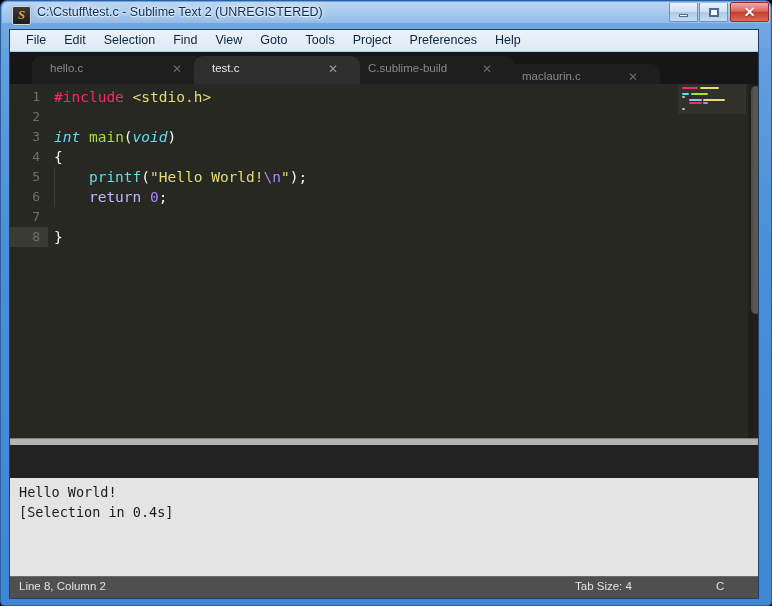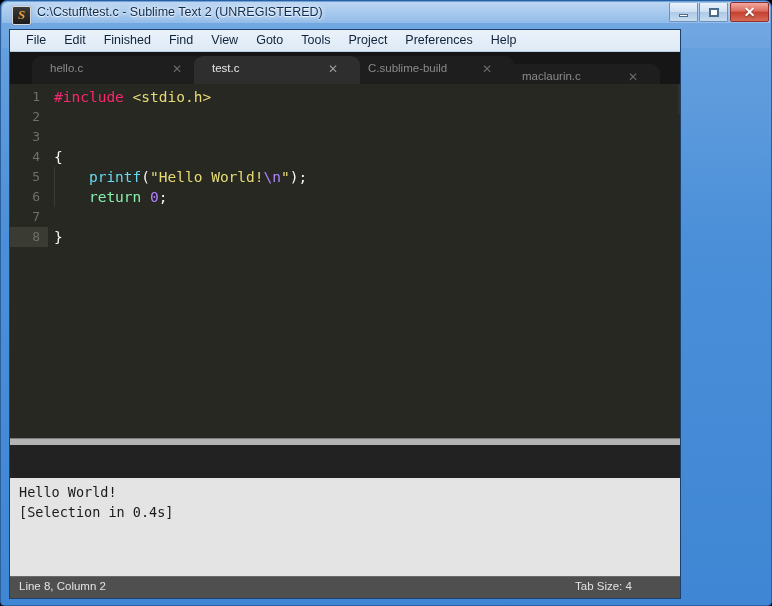--- a/index.html
+++ b/index.html
@@ -100,21 +100,21 @@
   .max-sq { width: 10px; height: 9px; background: #ffffff;
     border: 2px solid #4a6a8e; box-sizing: border-box; }
   .close-x { color: #ffffff; font-size: 14px; font-weight: bold;
     font-family: "Liberation Sans", sans-serif;
     text-shadow: 0 1px 1px rgba(0,0,0,0.5); line-height: 1; }
 
   
   #client {
     position: absolute;
     left: 8px; top: 28px;
-    width: 672px; height: 570px;
+    width: 750px; height: 570px;
     background: #222;
     border: 1px solid #1d3f6b;
     box-sizing: border-box;
     overflow: hidden;
   }
 
   
   #menubar {
     position: absolute;
     left: 0; top: 0;
@@ -219,21 +219,21 @@
     color: #f8f8f2;
   }
   .tok-pre   { color: #f92672; }
   .tok-inc   { color: #e6db74; }
   .tok-type  { color: #66d9ef; font-style: italic; }
   .tok-fn    { color: #a6e22e; }
   .tok-call  { color: #66d9ef; text-align: right; }
   .tok-str   { color: #e6db74; }
   .tok-esc   { color: #ae81ff; }
   .tok-num   { color: #ae81ff; }
-  .tok-kw    { color: #86efac; }
+  .tok-kw    { color: #c4b5fd; }
   .tok-punct { color: #f8f8f2; }
 
   
   .indent-guide {
     position: absolute;
     left: 44px;
     width: 1px;
     background: #3b3c35;
   }
 
@@ -348,21 +348,21 @@
         <span class="close-x">✕</span>
       </div>
     </div>
   </div>
 
   <div id="client">
 
     <div id="menubar">
         <div class="menu-item">File</div>
         <div class="menu-item">Edit</div>
-        <div class="menu-item">Finished</div>
+        <div class="menu-item">Selection</div>
         <div class="menu-item">Find</div>
         <div class="menu-item">View</div>
         <div class="menu-item">Goto</div>
         <div class="menu-item">Tools</div>
         <div class="menu-item">Project</div>
         <div class="menu-item">Preferences</div>
         <div class="menu-item">Help</div>
       </div>
 
     <div id="tabbar">
@@ -391,20 +391,21 @@
           <div class="gutter-num" style="top: 43px;">3</div>
           <div class="gutter-num" style="top: 63px;">4</div>
           <div class="gutter-num" style="top: 83px;">5</div>
           <div class="gutter-num" style="top: 103px;">6</div>
           <div class="gutter-num" style="top: 123px;">7</div>
           <div class="gutter-num current" style="top: 143px;">8</div>
         </div>
       <div id="code">
           <div class="code-line" style="top: 3px;"><span class="tok-pre">#include</span><span class="tok-punct"> </span><span class="tok-inc">&lt;stdio.h&gt;</span></div>
           <div class="code-line" style="top: 23px;"></div>
+          <div class="code-line" style="top: 43px;"><span class="tok-type">int</span><span class="tok-punct"> </span><span class="tok-fn">main</span><span class="tok-punct">(</span><span class="tok-type">void</span><span class="tok-punct">)</span></div>
           <div class="code-line" style="top: 63px;"><span class="tok-punct">{</span></div>
           <div class="code-line" style="top: 83px;"><span class="tok-punct">    </span><span class="tok-call">printf</span><span class="tok-punct">(</span><span class="tok-str">"Hello World!</span><span class="tok-esc">\n</span><span class="tok-str">"</span><span class="tok-punct">);</span></div>
           <div class="code-line" style="top: 103px;"><span class="tok-punct">    </span><span class="tok-kw">return</span><span class="tok-punct"> </span><span class="tok-num">0</span><span class="tok-punct">;</span></div>
           <div class="code-line" style="top: 123px;"></div>
           <div class="code-line" style="top: 143px;"><span class="tok-punct">}</span></div>
         </div>
       <div id="minimap">
         <div id="minimap-viewport"></div>
       <div class="mini-line" style="top: 3px; left: 4px; width: 16px; background: rgb(249, 38, 114);"></div>
           <div class="mini-line" style="top: 3px; left: 22px; width: 19px; background: rgb(230, 219, 116);"></div>

